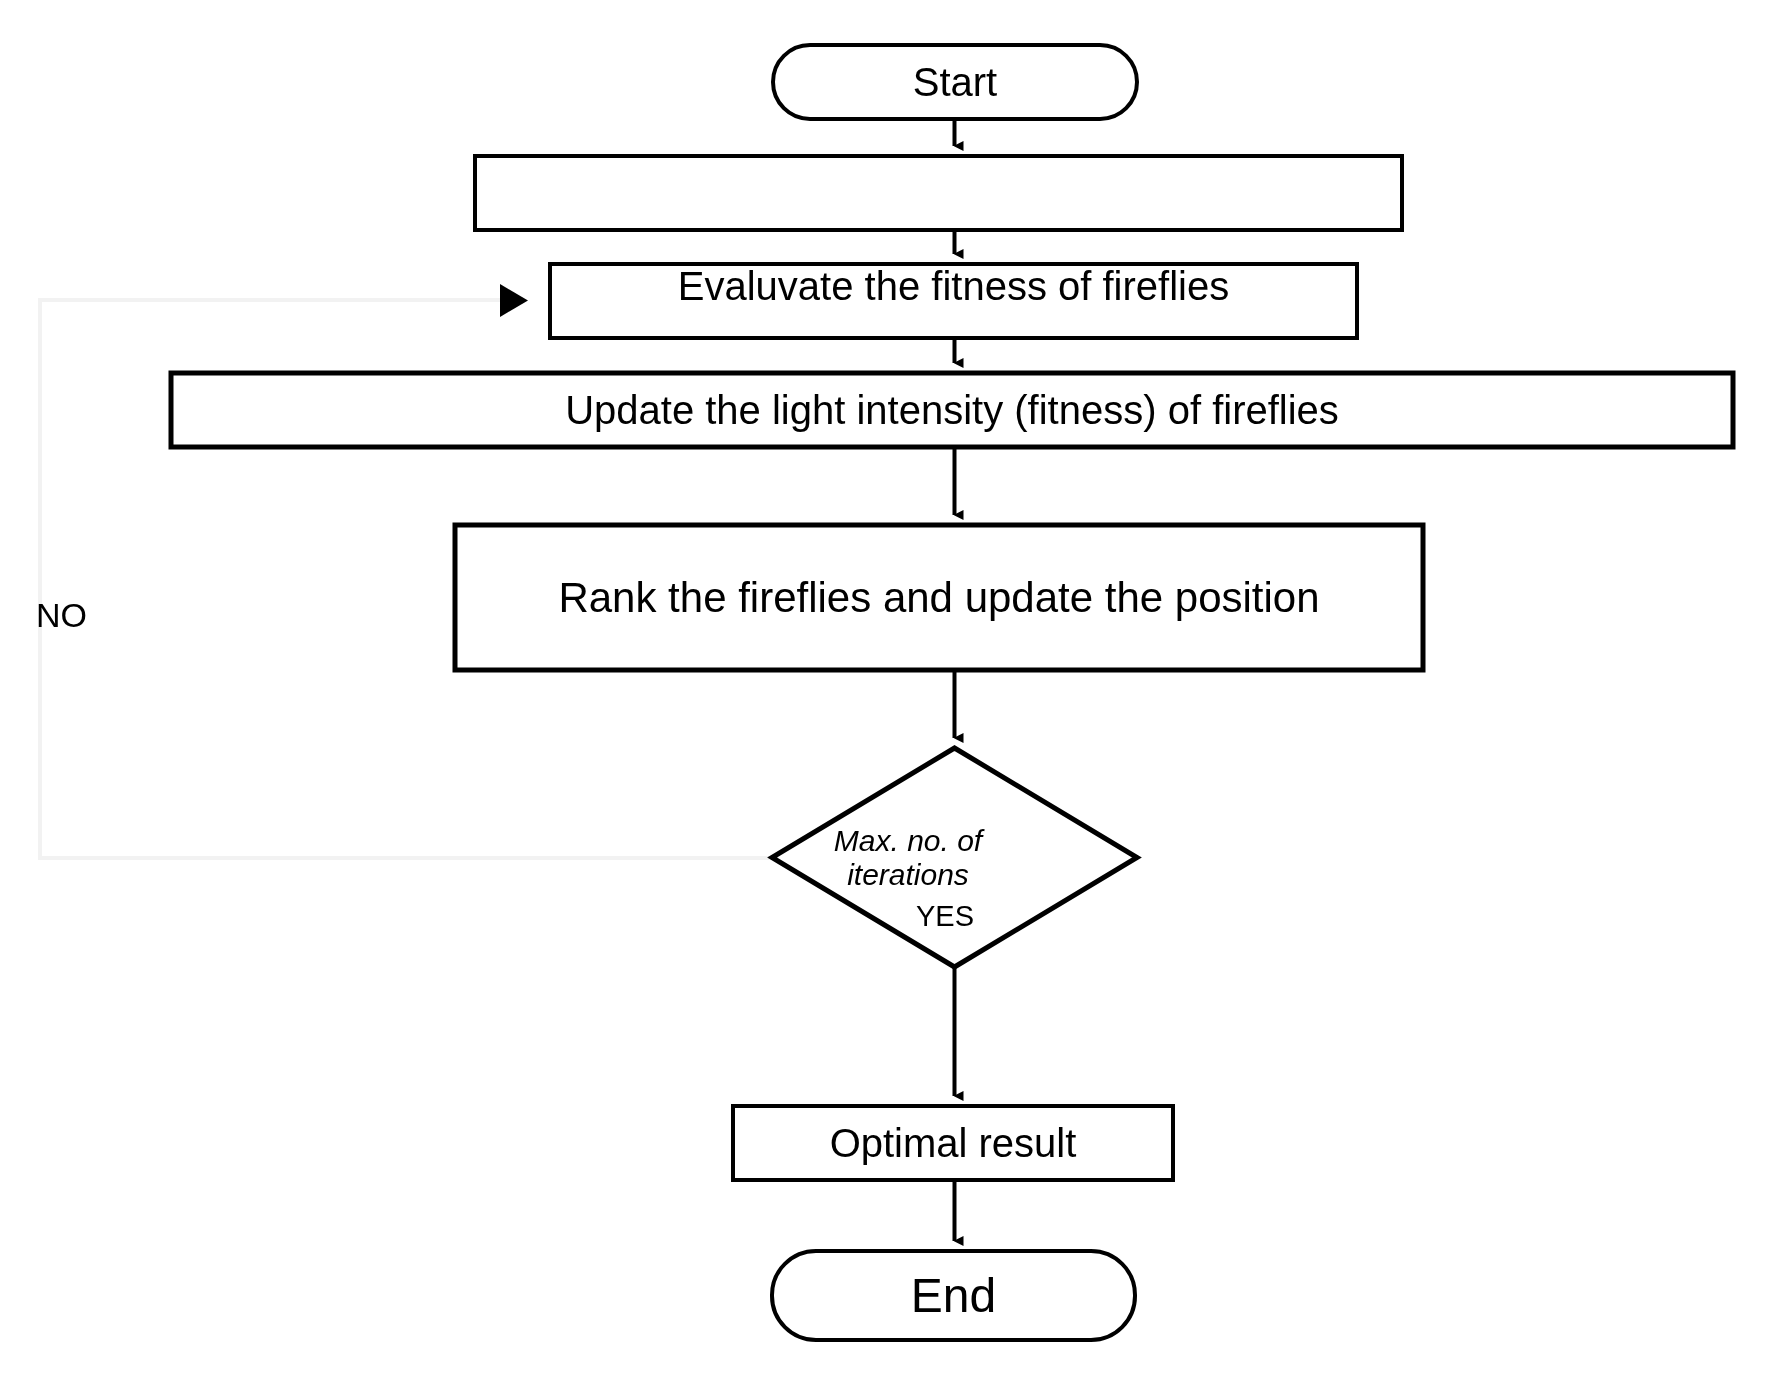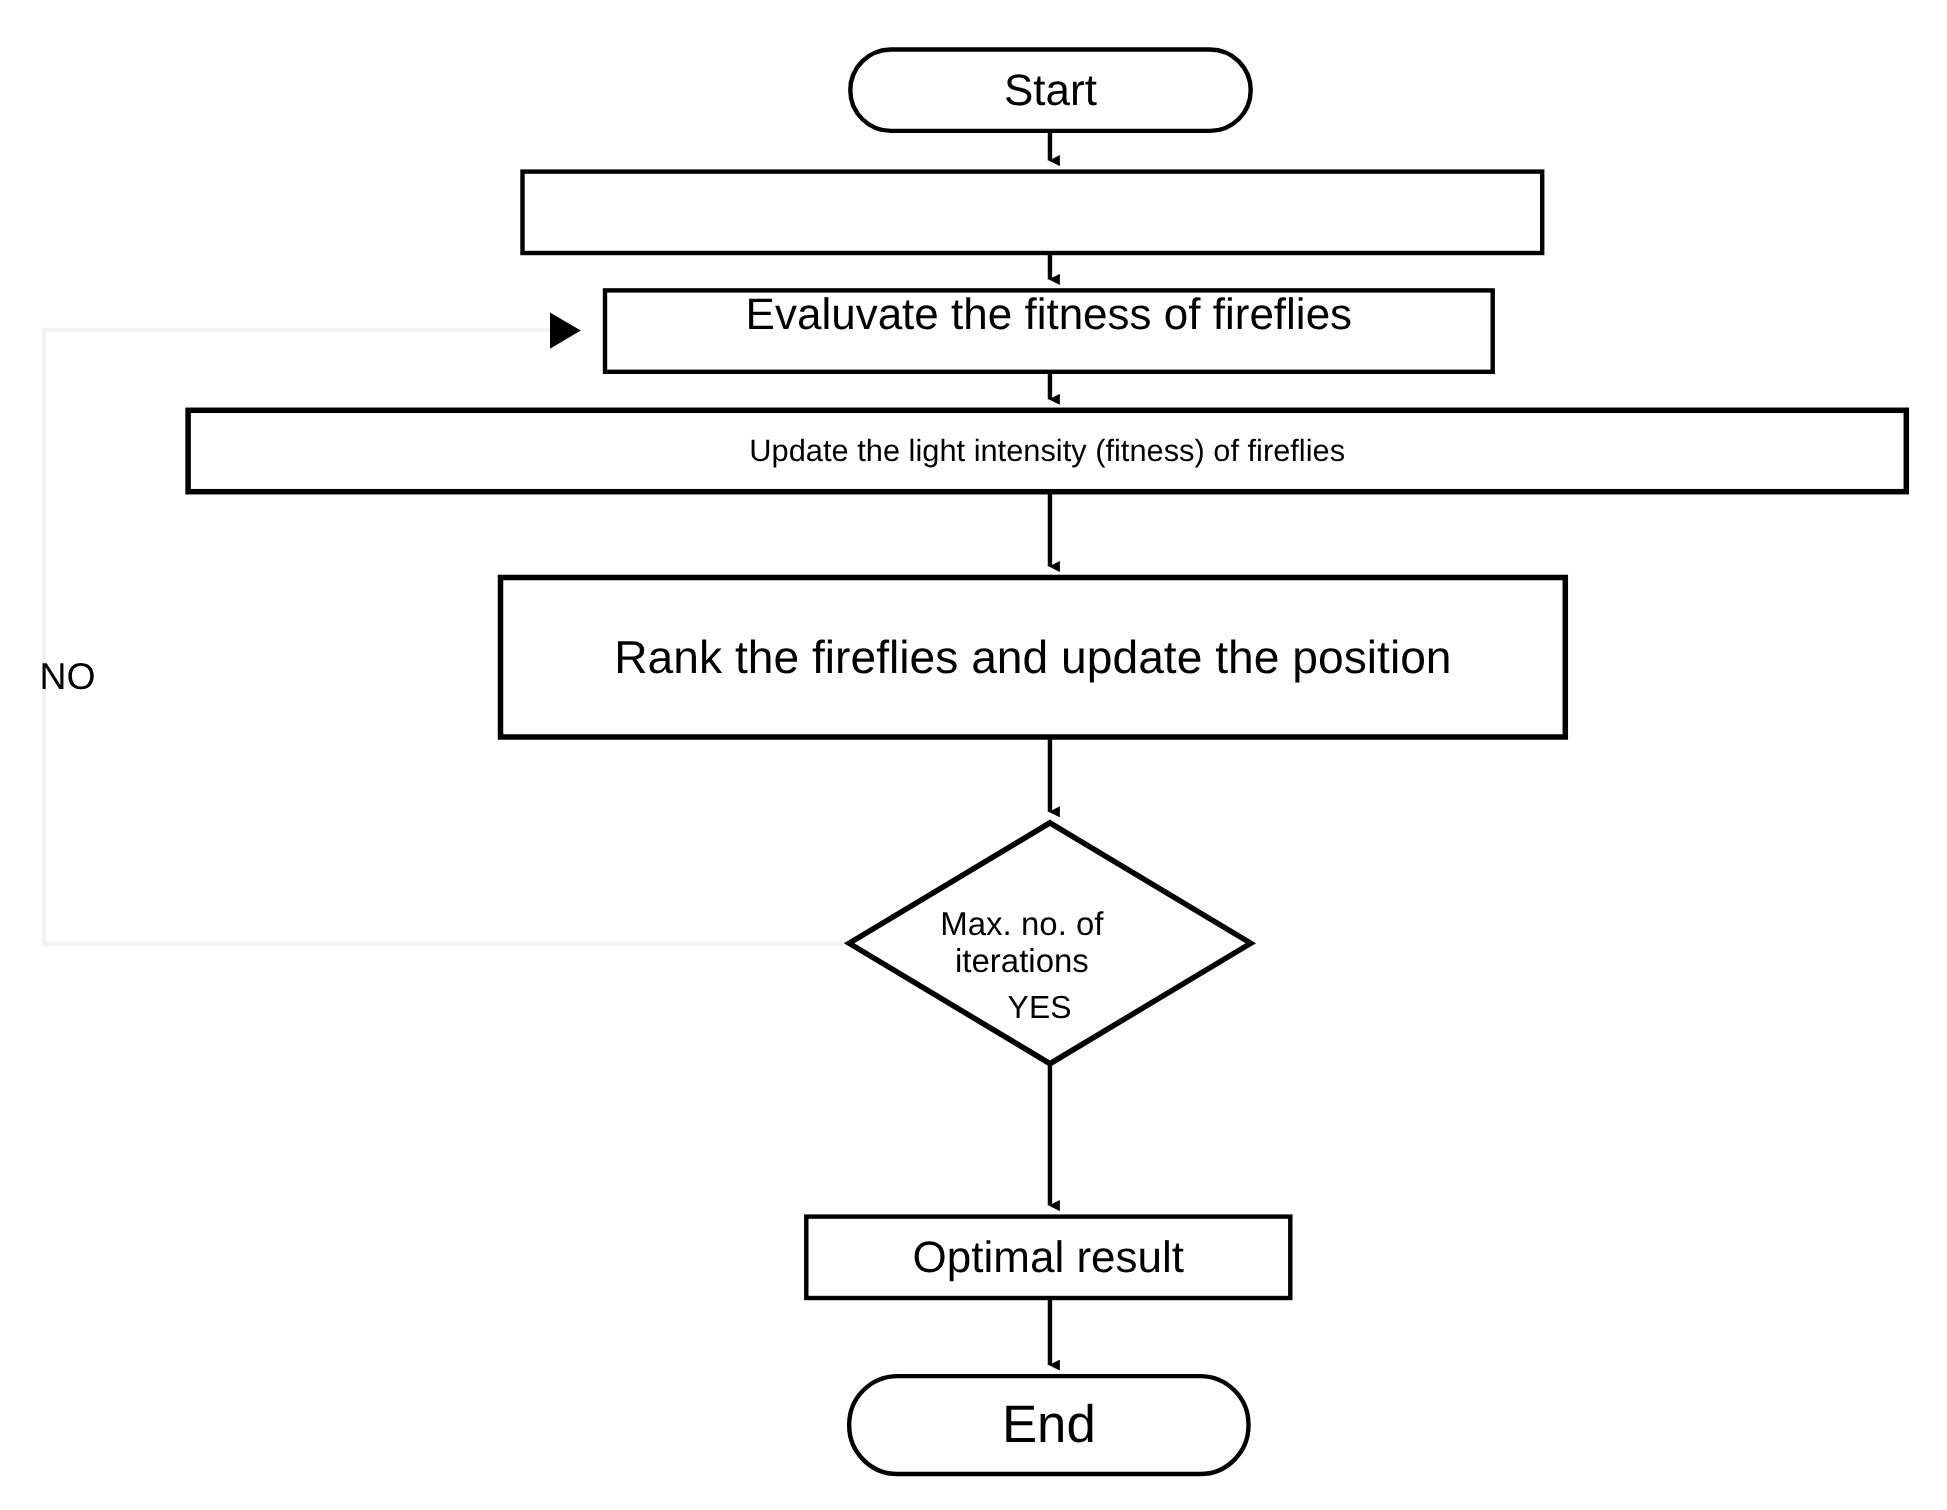--- a/index.html
+++ b/index.html
@@ -117,25 +117,25 @@
     <g>
       <line x1="954.5" y1="1180" x2="954.5" y2="1241" stroke="#000000" stroke-width="4" marker-end="url(#arrowDown)"></line>
     </g>
   </svg>
 
   <div class="node-label" style="left:773px; top:45px; width:364px; height:74px; font-size:40px;">Start</div>
 
 
   <div class="node-label" style="left:550px; top:249px; width:807px; height:74px; font-size:40px;">Evaluvate the fitness of fireflies</div>
 
-  <div class="node-label" style="left:171px; top:373px; width:1562px; height:74px; font-size:28px;">Update the light intensity (fitness) of fireflies</div>
+  <div class="node-label" style="left:171px; top:373px; width:1562px; height:74px; font-size:40px;">Update the light intensity (fitness) of fireflies</div>
 
   <div class="node-label" style="left:455px; top:525px; width:968px; height:145px; font-size:42px;">Rank the fireflies and update the position</div>
 
-  <div class="node-label" style="left:784px; top:760px; width:290px; height:195px; font-size:30px;">Max. no. of
+  <div class="node-label" style="left:763px; top:760px; width:290px; height:195px; font-size:30px;font-style:italic;">Max. no. of
 iterations</div>
 
   <div class="node-label" style="left:733px; top:1106px; width:440px; height:74px; font-size:40px;">Optimal result</div>
 
   <div class="node-label" style="left:772px; top:1251px; width:363px; height:89px; font-size:48px;">End</div>
 
   <div class="edge-label" style="left:36px; top:596px; font-size:34px;">NO</div>
 
   <div class="edge-label" style="left:916px; top:900px; font-size:29px;">YES</div>
 

